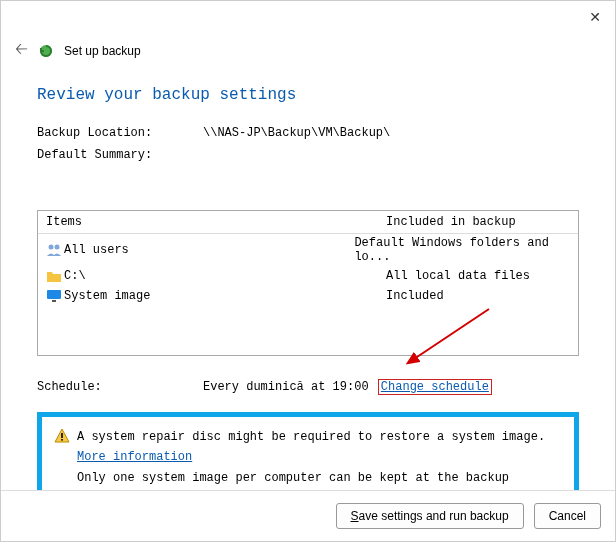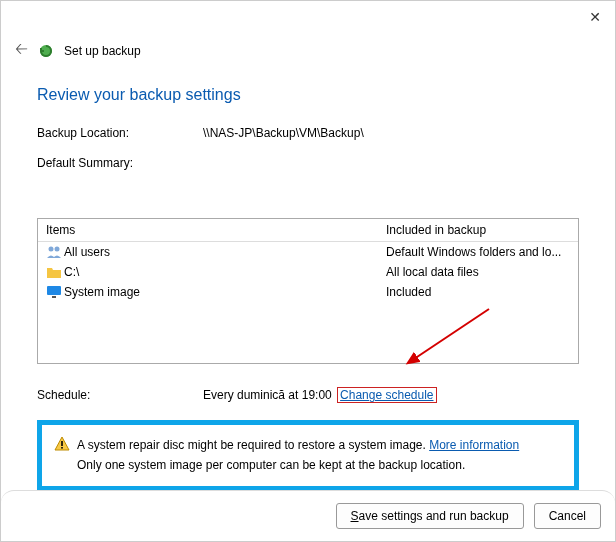--- a/index.html
+++ b/index.html
@@ -36,30 +36,31 @@
   .title-icon {
     width: 16px; height: 16px;
     display: inline-block;
   }
   .header-title {
     font-size: 12px;
     color: #000;
   }
   .content {
     padding: 22px 36px 0 36px;
+    font-family: Liberation Mono, monospace;
   }
   .page-heading {
     color: #0a5bb0;
     font-size: 16px;
     font-weight: 400;
     margin-bottom: 22px;
   }
   .row-kv {
     display: flex;
-    margin-bottom: 16px;
+    margin-bottom: 8px;
   }
   .row-kv .k { width: 166px; }
   .summary-label { margin-bottom: 8px; }
   .summary-box {
     border: 1px solid #aaa;
     height: 146px;
     overflow: hidden;
     margin-top: 48px;
   }
   .sb-head {
@@ -116,21 +117,20 @@
   .info-text a { color: #0a5bb0; text-decoration: underline; cursor:pointer; }
   .footer {
     position: absolute;
     bottom: 0; left: 0; right: 0;
     border-top: 1px solid #ddd;
     padding: 12px 14px;
     display: flex;
     justify-content: flex-end;
     gap: 10px;
     background: #fff;
-    border-radius: 13px;
   }
   .btn {
     font-size: 12px;
     padding: 5px 14px;
     border: 1px solid #999;
     background: #fdfdfd;
     border-radius: 3px;
     cursor: pointer;
   }
   .btn u { text-decoration: underline; }

